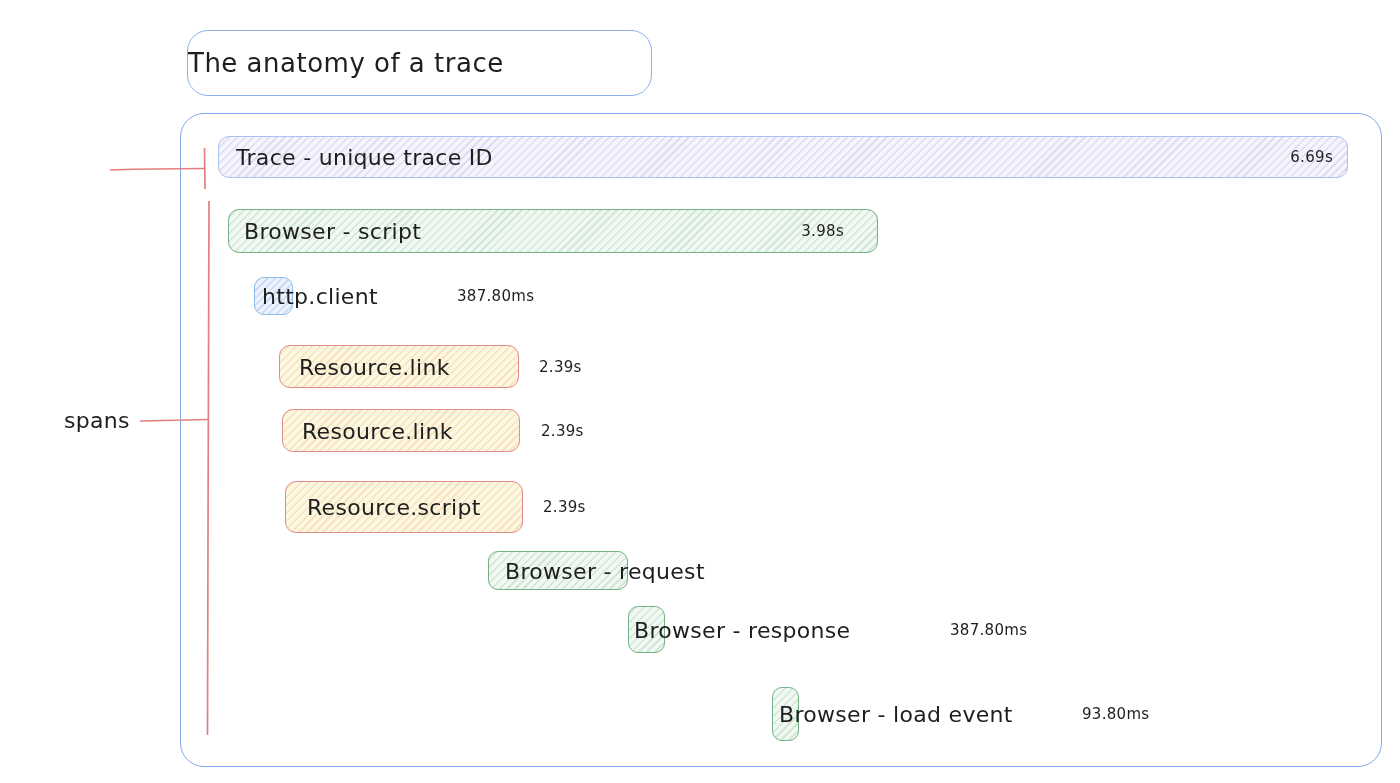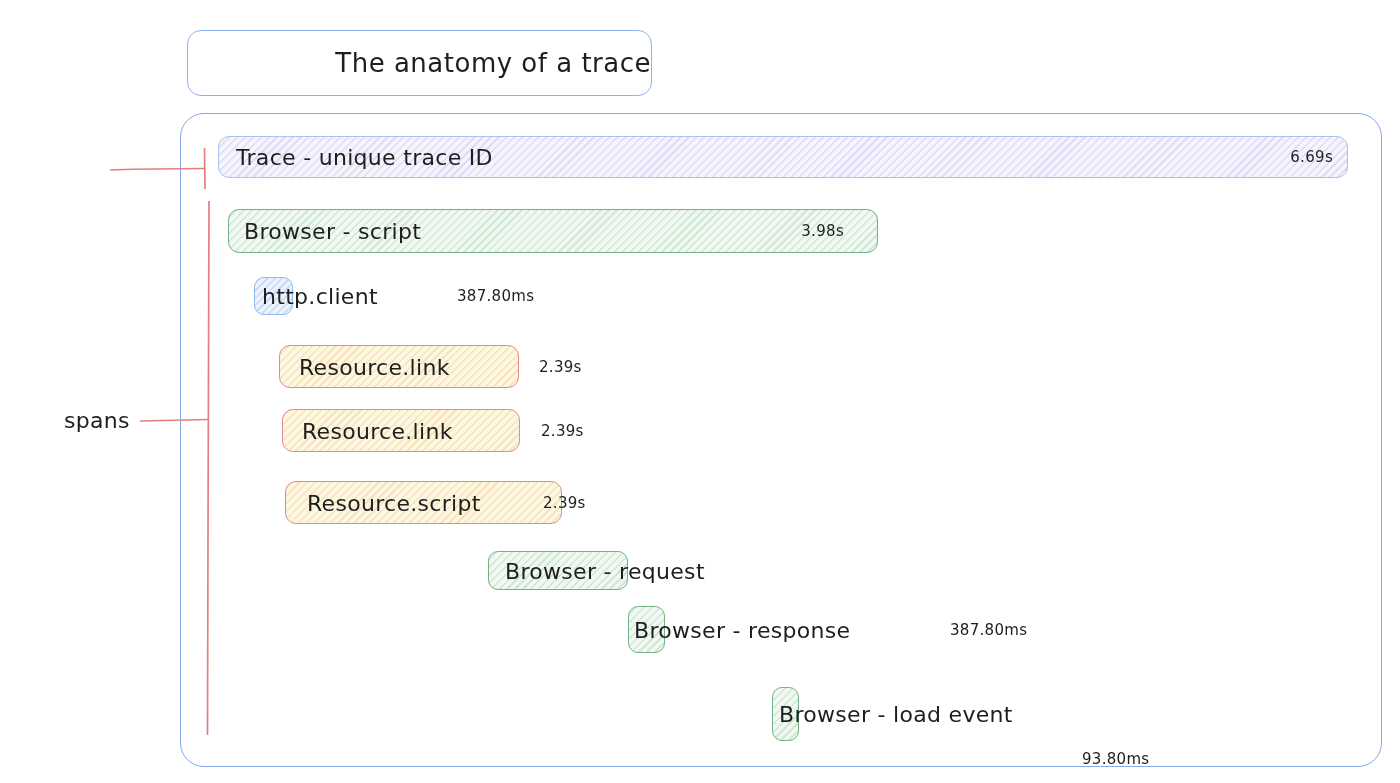--- a/index.html
+++ b/index.html
@@ -3,22 +3,22 @@
 <meta charset="utf-8">
 <style>
   html,body{margin:0;padding:0;background:#ffffff;}
   .canvas{
     position:relative;width:1400px;height:783px;background:#ffffff;overflow:hidden;
     font-family:"DejaVu Sans",sans-serif;color:#1e1e1e;
   }
   
   .title-box{
     position:absolute;left:187px;top:30px;width:463px;height:64px;
-    border:1.6px solid #8fb2ee;border-radius:14px;
-    display:flex;align-items:center;justify-content:flex-end;
+    border:1.6px solid #8fb2ee;border-radius:21px;
+    display:flex;align-items:center;justify-content:flex-start;
     font-size:26px;letter-spacing:.5px;
   }
   .outer-frame{
     position:absolute;left:180px;top:113px;width:1200px;height:652px;
     border:1.6px solid #84a9ec;border-radius:24px;
   }
   
   .row{position:absolute;}
   .box{
     position:absolute;left:0;top:0;width:100%;height:100%;
@@ -97,36 +97,36 @@
     <span class="lbl" style="left:20px;">Resource.link</span>
     <span class="dur" style="left:260px;">2.39s</span>
   </div>
 
   <div class="row" style="left:282px;top:409px;width:238px;height:43px;">
     <div class="box fill-yellow"></div>
     <span class="lbl" style="left:20px;">Resource.link</span>
     <span class="dur" style="left:259px;">2.39s</span>
   </div>
 
-  <div class="row" style="left:285px;top:481px;width:238px;height:43px;padding-left:39px;">
+  <div class="row" style="left:285px;top:481px;width:238px;height:52px;">
     <div class="box fill-yellow"></div>
     <span class="lbl" style="left:22px;">Resource.script</span>
     <span class="dur" style="left:258px;">2.39s</span>
   </div>
 
   <div class="row" style="left:488px;top:551px;width:140px;height:39px;">
     <div class="box fill-green" style="border-radius:10px;"></div>
     <span class="lbl" style="left:17px;">Browser - request</span>
   </div>
 
   <div class="row" style="left:628px;top:606px;width:37px;height:47px;">
     <div class="box fill-green" style="border-radius:10px;"></div>
     <span class="lbl" style="left:6px;">Browser - response</span>
     <span class="dur" style="left:322px;">387.80ms</span>
   </div>
 
   <div class="row" style="left:772px;top:687px;width:27px;height:54px;">
     <div class="box fill-green" style="border-radius:10px;"></div>
     <span class="lbl" style="left:7px;">Browser - load event</span>
-    <span class="dur" style="left:310px;margin-top:45px;">93.80ms</span>
+    <span class="dur" style="left:310px;">93.80ms</span>
   </div>
 
 </div>
 
 </body></html>

